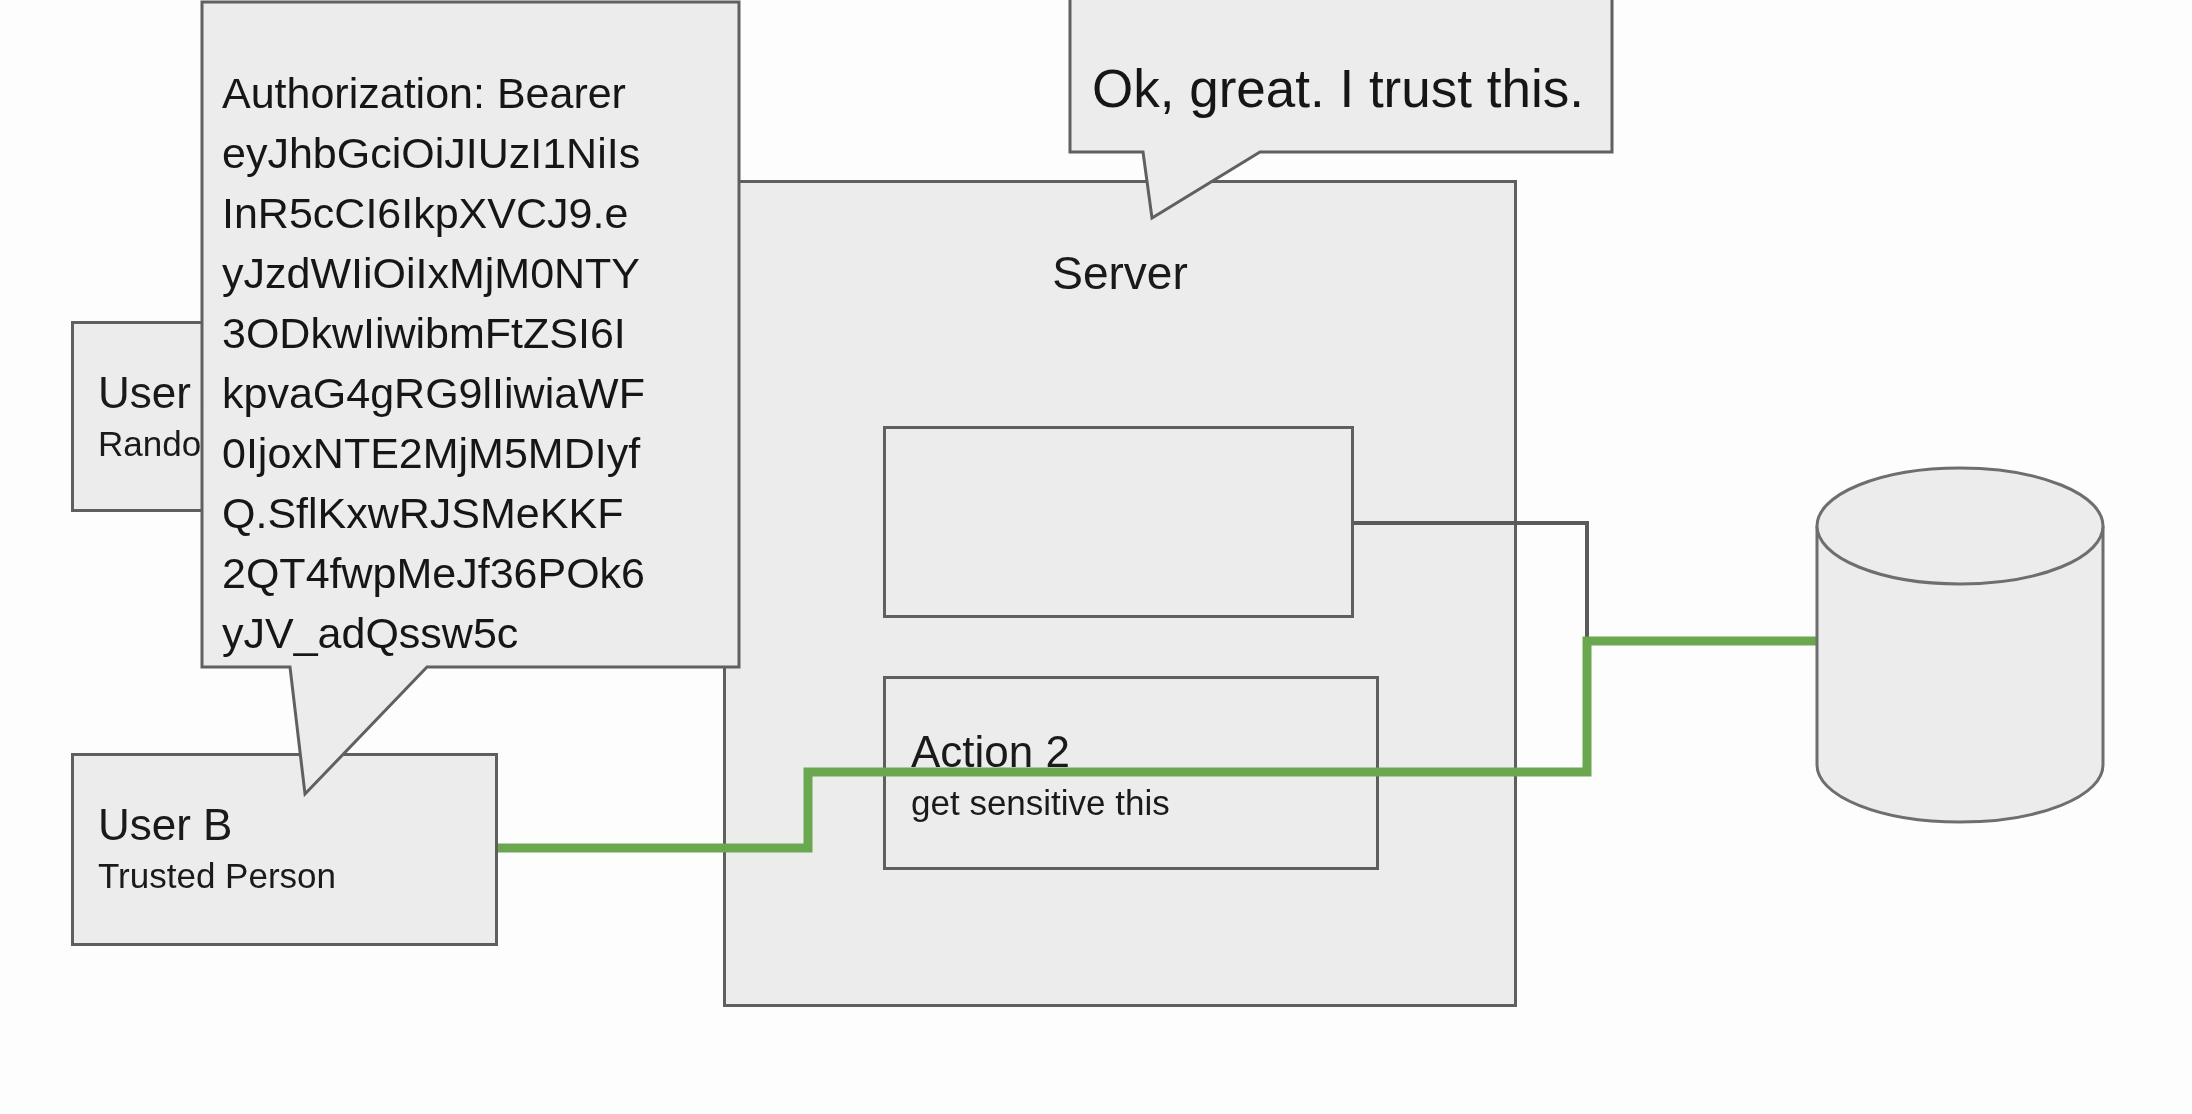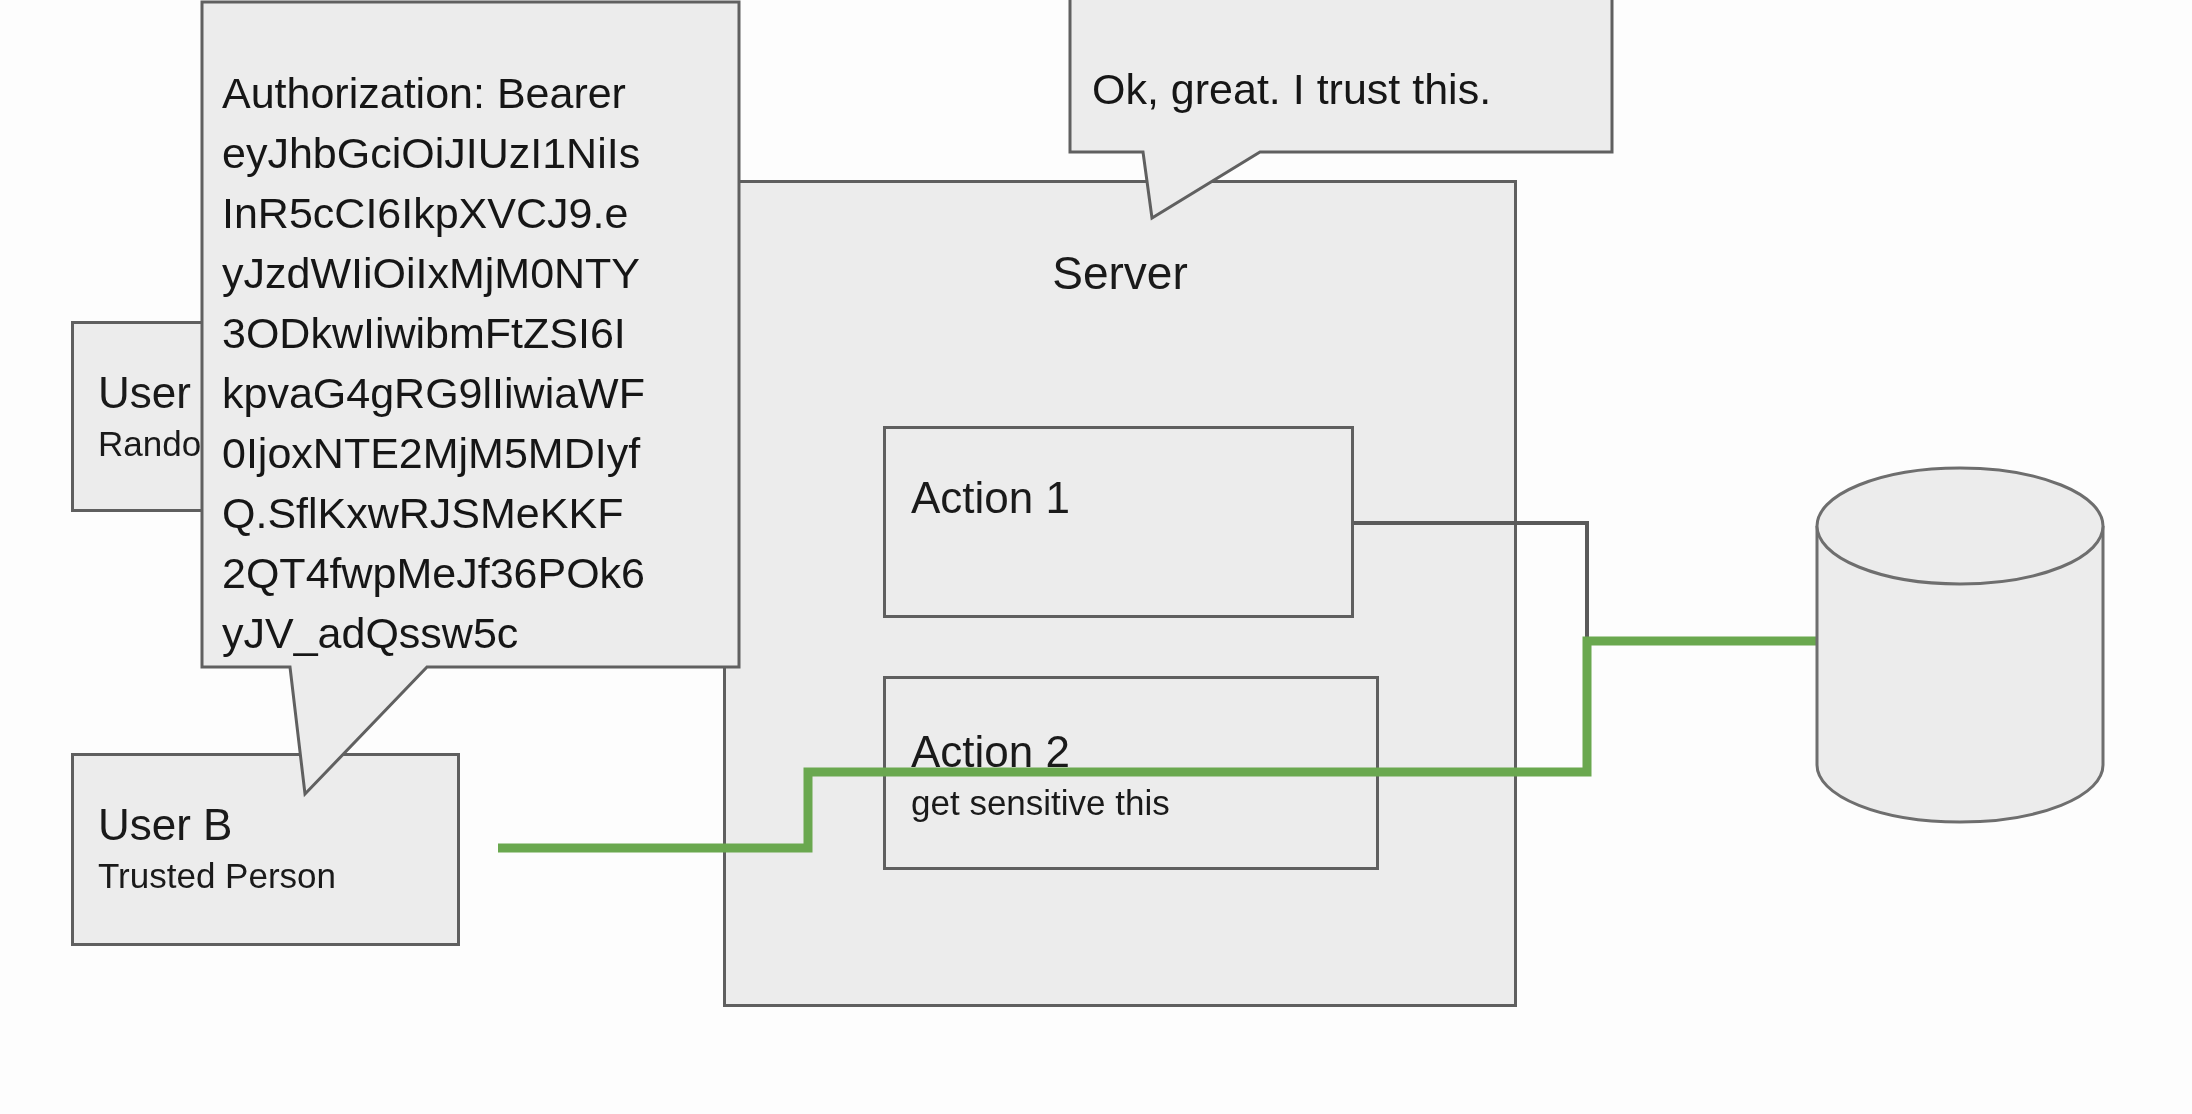--- a/index.html
+++ b/index.html
@@ -28,59 +28,58 @@
     font-size: 35px;
     line-height: 40px;
     margin-top: 6px;
     color: #1a1a1a;
     white-space: nowrap;
   }
   .layer-low  { z-index: 1; }
   .overlay    { position: absolute; left: 0; top: 0; z-index: 3; }
 
   .user-a-box  { left: 71px;  top: 321px; width: 430px; height: 191px; padding: 44px 0 0 24px; z-index: 1; }
-  .user-b-box  { left: 71px;  top: 753px; width: 389px; height: 193px; padding: 44px 0 0 24px; z-index: 2; }
+  .user-b-box  { left: 71px;  top: 753px; width: 427px; height: 193px; padding: 44px 0 0 24px; z-index: 2; }
   .server-box  { left: 723px; top: 180px; width: 794px; height: 827px; z-index: 2; }
   .server-label {
     position: absolute; left: 723px; top: 246px; width: 794px;
     text-align: center; font-size: 46px; z-index: 2;
   }
   .action-1-box { left: 883px; top: 426px; width: 471px; height: 192px; padding: 44px 0 0 25px; z-index: 2; }
   .action-2-box { left: 883px; top: 676px; width: 496px; height: 194px; padding: 48px 0 0 25px; z-index: 2; }
 
   .bubble-text {
     position: absolute;
     white-space: pre-line;
     z-index: 4;
     color: #161616;
     margin-top: 31px;
   }
   .jwt-text   { left: 222px; top: 32px;  width: 505px; font-size: 43px; line-height: 60px; }
-  .trust-text { left: 1092px; top: 28px; width: 520px; font-size: 43px; line-height: 60px; }
+  .trust-text { left: 1092px; top: 28px; width: 520px; font-size: 53px; line-height: 60px; }
 
   .db-label {
     position: absolute; left: 1860px; top: 650px; width: 200px;
     text-align: center; font-size: 46px; z-index: 4;
   }
 </style>
 </head>
 <body>
 
 <div class="canvas">
 
   <div class="box user-a-box layer-low">
     <div class="box-title">User A</div>
     <div class="box-sub">Random Person</div>
   </div>
 
   <div class="box server-box"></div>
   <div class="server-label">Server</div>
 
   <div class="box action-1-box">
-    <div class="box-title">Action 1</div>
   </div>
 
   <div class="box action-2-box">
     <div class="box-title">Action 2</div>
     <div class="box-sub">get sensitive this</div>
   </div>
 
   <div class="box user-b-box">
     <div class="box-title">User B</div>
     <div class="box-sub">Trusted Person</div>

